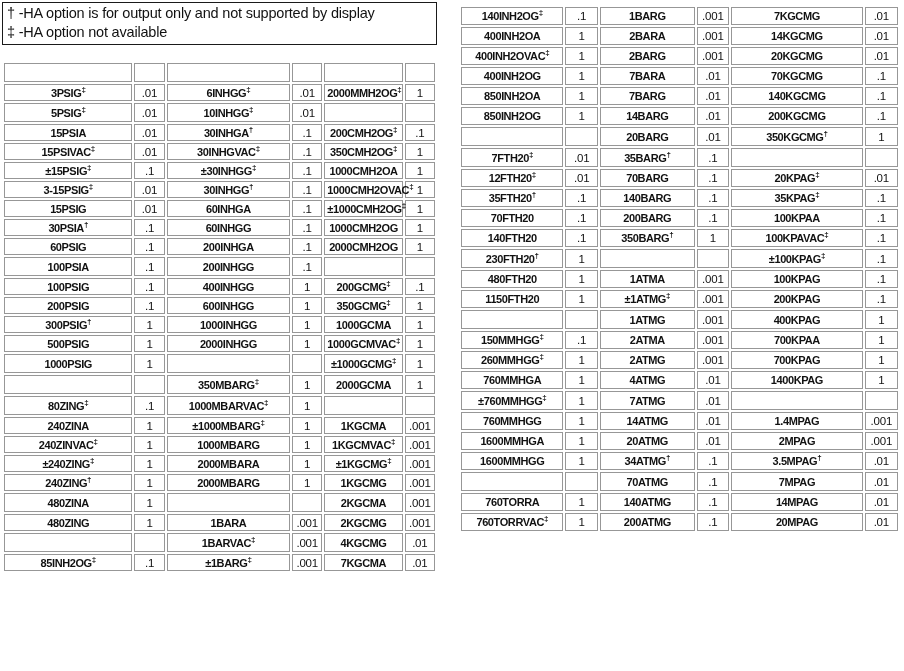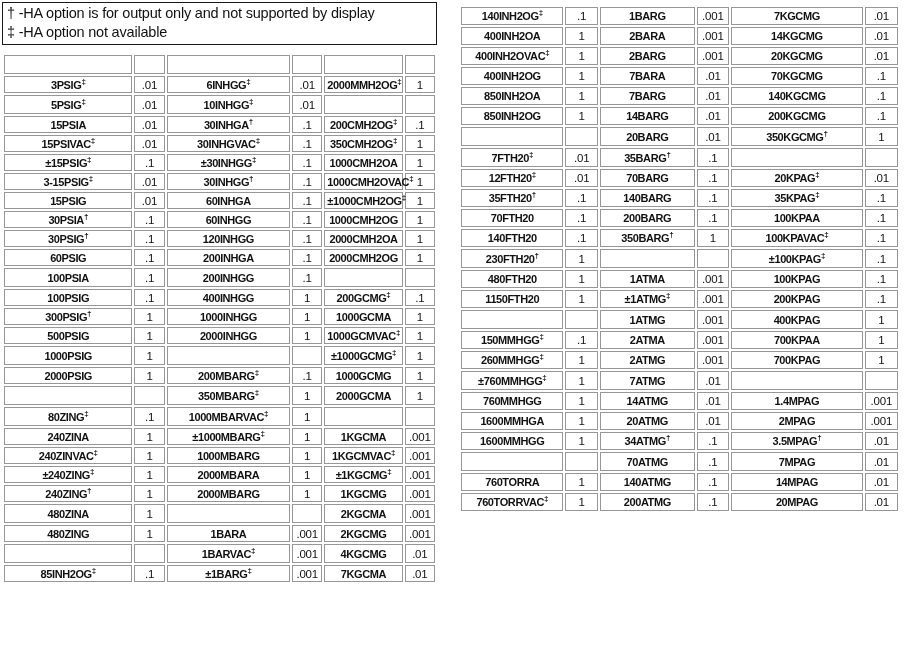--- a/index.html
+++ b/index.html
@@ -2,21 +2,21 @@
 <html style="--hdr-bg: #5d7db6; --hdr-fg: #ffffff; --cell-border: #979797;"><head>
 <meta charset="utf-8">
 <style>
   :root { --hdr-bg:#5d7db6; --hdr-fg:#ffffff; --cell-border:#979797; --ink:#111111; }
   * { box-sizing:border-box; }
   html,body { margin:0; padding:0; background:#ffffff; }
   body { font-family:"Liberation Sans", sans-serif; color:var(--ink); width:904px; }
   .page { display:flex; gap:22px; padding:2px 2px 0 2px; }
   .col-left { width:435px; }
   .col-right { width:441px; padding-top:3px; }
-  .footnote-box { border:1px solid #1a1a1a; padding:1px 6px 2px 4px; margin-bottom:8px; }
+  .footnote-box { border:1px solid #1a1a1a; padding:1px 6px 2px 4px; margin-bottom:16px; }
   .footnote-line { font-size:14.5px; font-weight:500; line-height:19px; white-space:nowrap; letter-spacing:-0.2px; }
   table.spec { border-collapse:separate; border-spacing:2px; width:100%; table-layout:fixed; }
   table.spec td { border:1px solid var(--cell-border); height:17px; padding:0 2px; text-align:center;
                   vertical-align:middle; white-space:nowrap; overflow:visible; background:#ffffff; }
   table.right td { height:18px; }
   td.code { font-weight:bold; font-size:11px; letter-spacing:-0.4px; }
   td.res  { font-weight:normal; font-size:11.5px; letter-spacing:-0.2px; }
   td.hdr  { background:var(--hdr-bg); color:var(--hdr-fg); border-color:var(--hdr-bg); }
   td.unit-hdr { font-weight:bold; font-size:15px; }
   td.res-hdr  { font-weight:normal; font-size:12px; }
@@ -114,28 +114,20 @@
           </tr>
           <tr>
             <td class="code">30PSIA<sup>†</sup></td>
             <td class="res">.1</td>
             <td class="code">60INHGG</td>
             <td class="res">.1</td>
             <td class="code">1000CMH2OG</td>
             <td class="res">1</td>
           </tr>
           <tr>
-            <td class="code">30PSIG<sup>†</sup></td>
-            <td class="res">.1</td>
-            <td class="code">120INHGG</td>
-            <td class="res">.1</td>
-            <td class="code">2000CMH2OA</td>
-            <td class="res">1</td>
-          </tr>
-          <tr>
             <td class="code">60PSIG</td>
             <td class="res">.1</td>
             <td class="code">200INHGA</td>
             <td class="res">.1</td>
             <td class="code">2000CMH2OG</td>
             <td class="res">1</td>
           </tr>
           <tr>
             <td class="code">100PSIA</td>
             <td class="res">.1</td>
@@ -146,20 +138,28 @@
           </tr>
           <tr>
             <td class="code">100PSIG</td>
             <td class="res">.1</td>
             <td class="code">400INHGG</td>
             <td class="res">1</td>
             <td class="code">200GCMG<sup>‡</sup></td>
             <td class="res">.1</td>
           </tr>
           <tr>
+            <td class="code">200PSIG</td>
+            <td class="res">.1</td>
+            <td class="code">600INHGG</td>
+            <td class="res">1</td>
+            <td class="code">350GCMG<sup>‡</sup></td>
+            <td class="res">1</td>
+          </tr>
+          <tr>
             <td class="code">300PSIG<sup>†</sup></td>
             <td class="res">1</td>
             <td class="code">1000INHGG</td>
             <td class="res">1</td>
             <td class="code">1000GCMA</td>
             <td class="res">1</td>
           </tr>
           <tr>
             <td class="code">500PSIG</td>
             <td class="res">1</td>
@@ -167,28 +167,20 @@
             <td class="res">1</td>
             <td class="code">1000GCMVAC<sup>‡</sup></td>
             <td class="res">1</td>
           </tr>
           <tr>
             <td class="code">1000PSIG</td>
             <td class="res">1</td>
             <td class="hdr unit-hdr">mbar</td>
             <td class="hdr res-hdr">Res</td>
             <td class="code">±1000GCMG<sup>‡</sup></td>
-            <td class="res">1</td>
-          </tr>
-          <tr>
-            <td class="code">2000PSIG</td>
-            <td class="res">1</td>
-            <td class="code">200MBARG<sup>‡</sup></td>
-            <td class="res">.1</td>
-            <td class="code">1000GCMG</td>
             <td class="res">1</td>
           </tr>
           <tr>
             <td class="hdr unit-hdr">oz/in²</td>
             <td class="hdr res-hdr">Res</td>
             <td class="code">350MBARG<sup>‡</sup></td>
             <td class="res">1</td>
             <td class="code">2000GCMA</td>
             <td class="res">1</td>
           </tr>
@@ -416,20 +408,28 @@
           </tr>
           <tr>
             <td class="code">260MMHGG<sup>‡</sup></td>
             <td class="res">1</td>
             <td class="code">2ATMG</td>
             <td class="res">.001</td>
             <td class="code">700KPAG</td>
             <td class="res">1</td>
           </tr>
           <tr>
+            <td class="code">760MMHGA</td>
+            <td class="res">1</td>
+            <td class="code">4ATMG</td>
+            <td class="res">.01</td>
+            <td class="code">1400KPAG</td>
+            <td class="res">1</td>
+          </tr>
+          <tr>
             <td class="code">±760MMHGG<sup>‡</sup></td>
             <td class="res">1</td>
             <td class="code">7ATMG</td>
             <td class="res">.01</td>
             <td class="hdr unit-hdr">MPa</td>
             <td class="hdr res-hdr">Res</td>
           </tr>
           <tr>
             <td class="code">760MMHGG</td>
             <td class="res">1</td>

